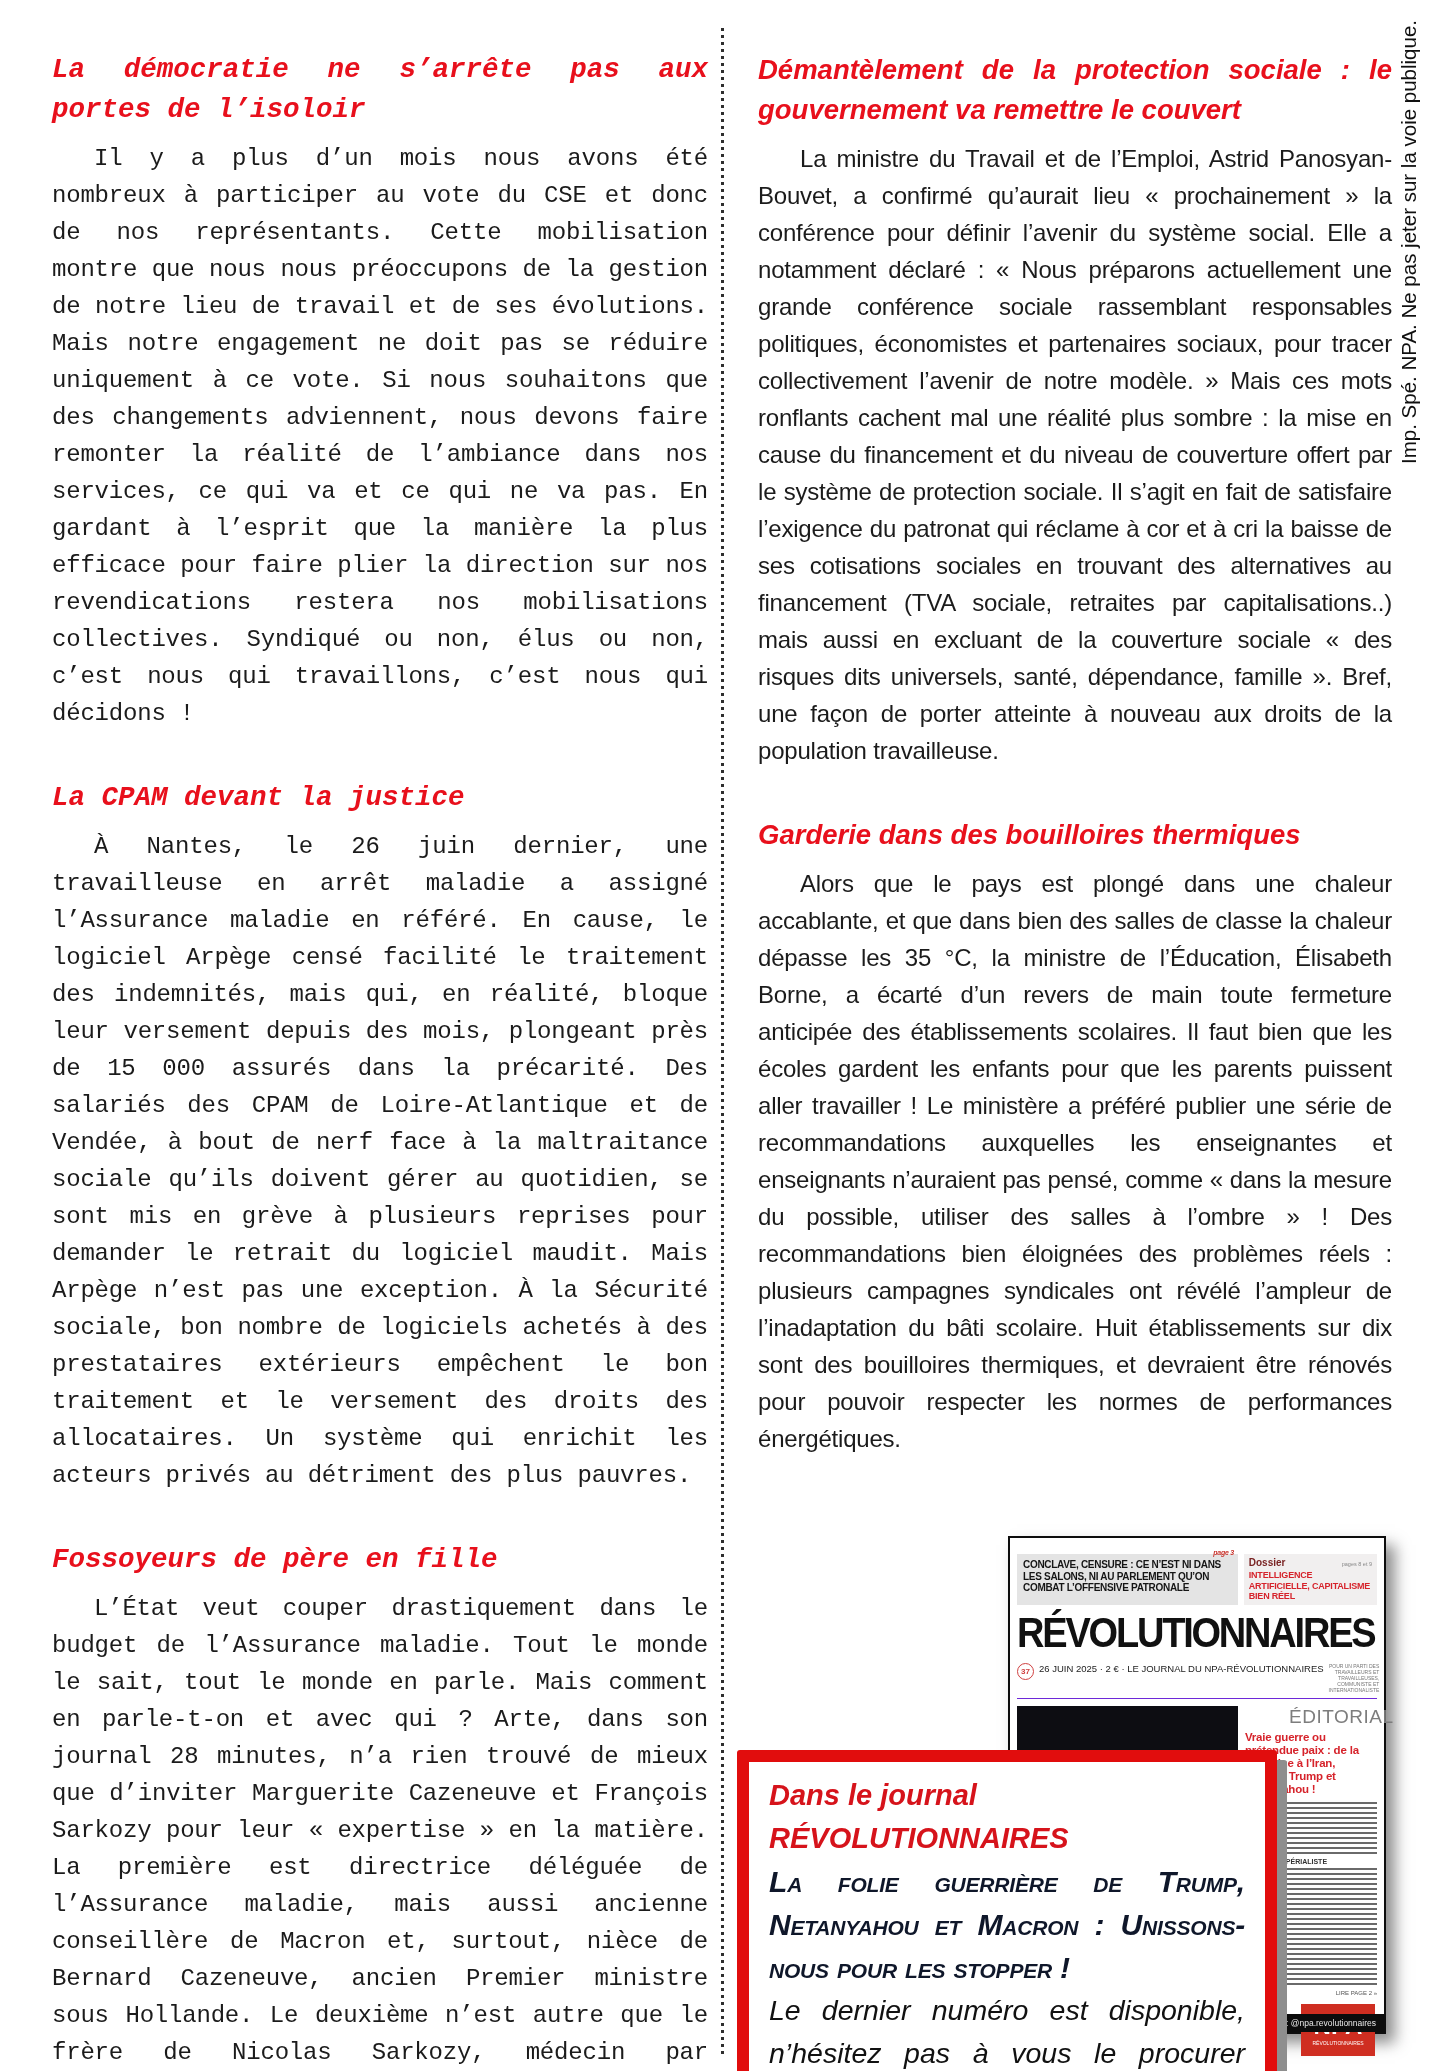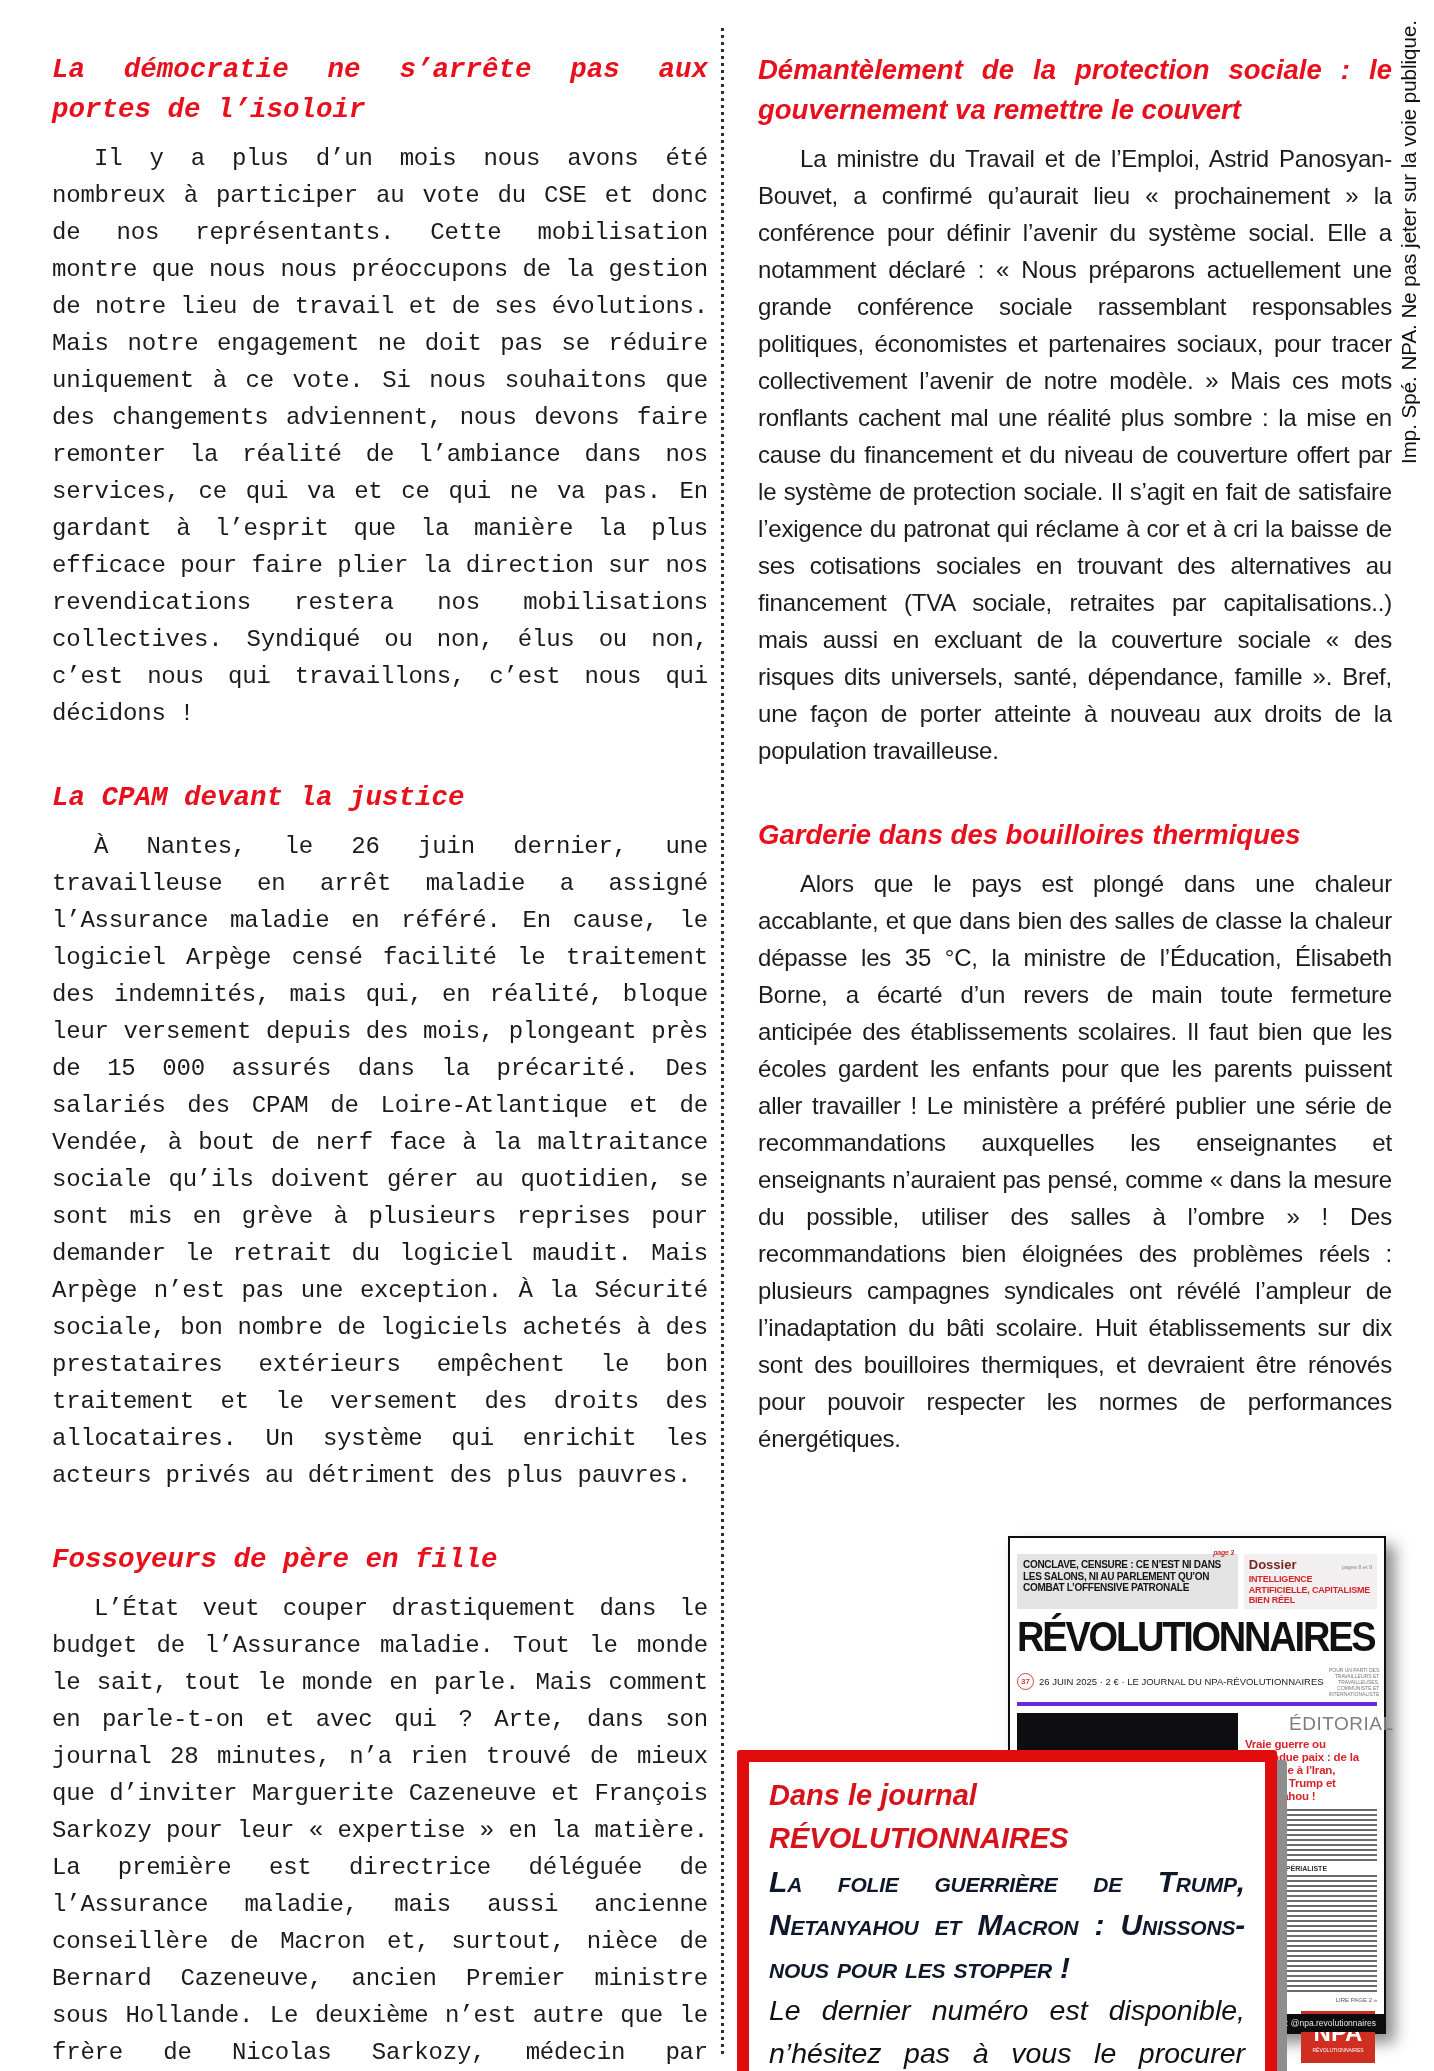--- a/index.html
+++ b/index.html
@@ -29,26 +29,26 @@
   #newspaper{position:absolute;left:1008px;top:1536px;width:378px;height:498px;
              background:#ffffff;border:2px solid #0d0d0d;box-shadow:9px 9px 14px rgba(50,50,50,.55);
              box-sizing:border-box;padding:8px 7px 0 7px;font-family:"Liberation Sans",sans-serif;}
   .np-header{display:flex;gap:6px;margin-top:8px;}
   .np-teaser-left{position:relative;background:#e4e4e4;width:222px;box-sizing:border-box;
                   padding:5px 6px 4px 6px;font-size:10px;line-height:11.5px;font-weight:bold;
                   color:#151515;letter-spacing:-0.3px;}
   .np-page3{position:absolute;right:4px;top:-7px;color:#c8332c;font-size:7px;font-style:italic;font-weight:bold;}
   .np-teaser-right{background:#f1efef;width:134px;box-sizing:border-box;padding:3px 5px;}
   .np-dossier-row{display:flex;justify-content:space-between;align-items:baseline;}
-  .np-dossier{font-size:13px;font-weight:bold;color:#7a2424;}
+  .np-dossier{font-size:10px;font-weight:bold;color:#7a2424;}
   .np-dossier-pages{font-size:5.5px;color:#888;}
   .np-teaser-right-text{margin-top:2px;color:#d6232b;font-weight:bold;font-size:9px;line-height:10.5px;letter-spacing:-0.2px;}
   .np-masthead{margin-top:6px;font-weight:bold;color:#111;font-size:38px;letter-spacing:-2.2px;
                transform:scale(1.0,1.12);transform-origin:left center;white-space:nowrap;}
-  .np-dateline{display:flex;align-items:center;gap:5px;margin-top:9px;border-bottom:4px solid #6d28d9;padding-bottom:5px;}
+  .np-dateline{display:flex;align-items:flex-start;gap:5px;margin-top:9px;border-bottom:1px solid #6d28d9;padding-bottom:5px;}
   .np-issue{flex:none;width:15px;height:15px;border:1.5px solid #d04040;border-radius:50%;
             color:#d04040;font-size:8px;font-weight:bold;display:flex;align-items:center;justify-content:center;}
   .np-date{font-size:9.5px;color:#222;white-space:nowrap;}
   .np-date b{font-weight:normal;}
   .np-tagline{font-size:5px;color:#777;text-align:right;line-height:6px;margin-left:auto;width:90px;}
   .np-main{display:flex;gap:7px;margin-top:7px;}
   .np-photo{width:222px;height:255px;background:#0d0d12;display:flex;flex-direction:column;
             align-items:center;justify-content:center;gap:8px;}
   .np-photo .t1{color:#f5f5f5;font-size:21px;font-weight:bold;border-bottom:2px solid #cdbd95;padding-bottom:3px;}
   .np-photo .t2{color:#f5f5f5;font-size:21px;font-weight:bold;}

